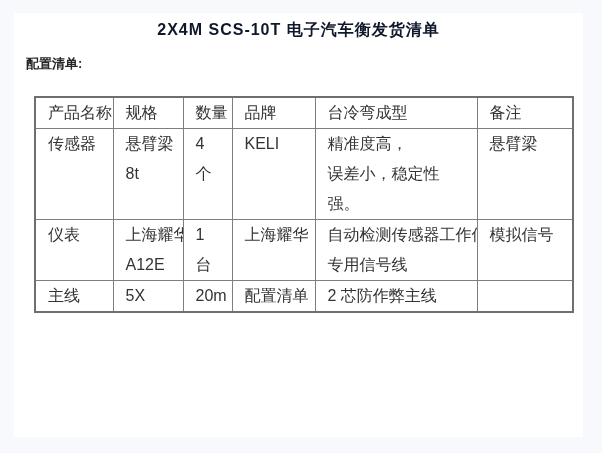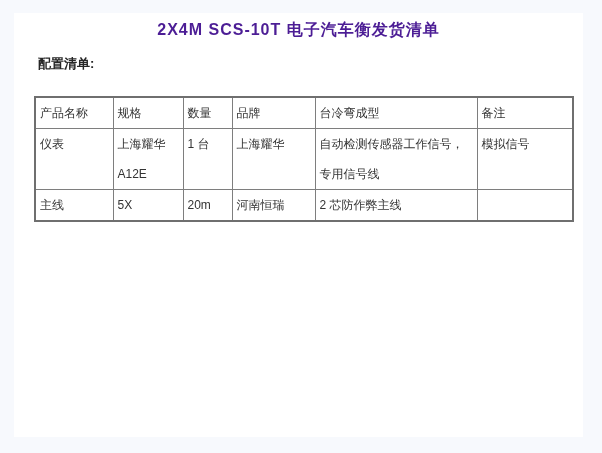--- a/index.html
+++ b/index.html
@@ -22,41 +22,41 @@
     height: 424px;
     background: #ffffff;
   }
   .doc-title {
     margin: 0;
     padding-top: 7px;
     text-align: center;
     font-size: 16px;
     font-weight: bold;
     letter-spacing: 1px;
-    color: #4c1d95;
+    color: #0f172a;
   }
   .subtitle {
-    margin: 14px 0 0 24px;
+    margin: 14px 0 0 12px;
     font-size: 13px;
     font-weight: bold;
     color: #262626;
   }
   table.spec-table {
     margin: 23px 0 0 20px;
     width: 538px;
     border-collapse: collapse;
     table-layout: fixed;
     border: 2px solid #6f6f6f;
   }
   table.spec-table td, table.spec-table th {
     border: 1px solid #7e7e7e;
-    font-size: 12px;
+    font-size: 16px;
     font-weight: normal;
     line-height: 30px;
-    padding: 0 4px;
+    padding: 0 12px;
     vertical-align: top;
     text-align: left;
     color: #333333;
     white-space: pre-line;
     word-break: keep-all;
     overflow: hidden;
   }
   table.spec-table th {
     font-weight: normal;
   }
@@ -85,33 +85,42 @@
     <tbody>
       <tr>
         <th>产品名称</th>
         <th>规格</th>
         <th>数量</th>
         <th>品牌</th>
         <th>台冷弯成型</th>
         <th>备注</th>
       </tr>
       <tr>
+        <td>传感器</td>
+        <td>悬臂梁 8t</td>
+        <td>4 个</td>
+        <td>KELI</td>
+        <td>精准度高，误差小，稳定性
+强。</td>
+        <td>悬臂梁</td>
+      </tr>
+      <tr>
         <td>仪表</td>
         <td>上海耀华
 A12E</td>
         <td>1 台</td>
         <td>上海耀华</td>
         <td>自动检测传感器工作信号，
 专用信号线</td>
         <td>模拟信号</td>
       </tr>
       <tr>
         <td>主线</td>
         <td>5X</td>
         <td>20m</td>
-        <td>河南恒瑞</td>
+        <td>配置清单</td>
         <td>2 芯防作弊主线</td>
         <td></td>
       </tr>
     </tbody>
   </table>
 
 </div>
 
 </body></html>

